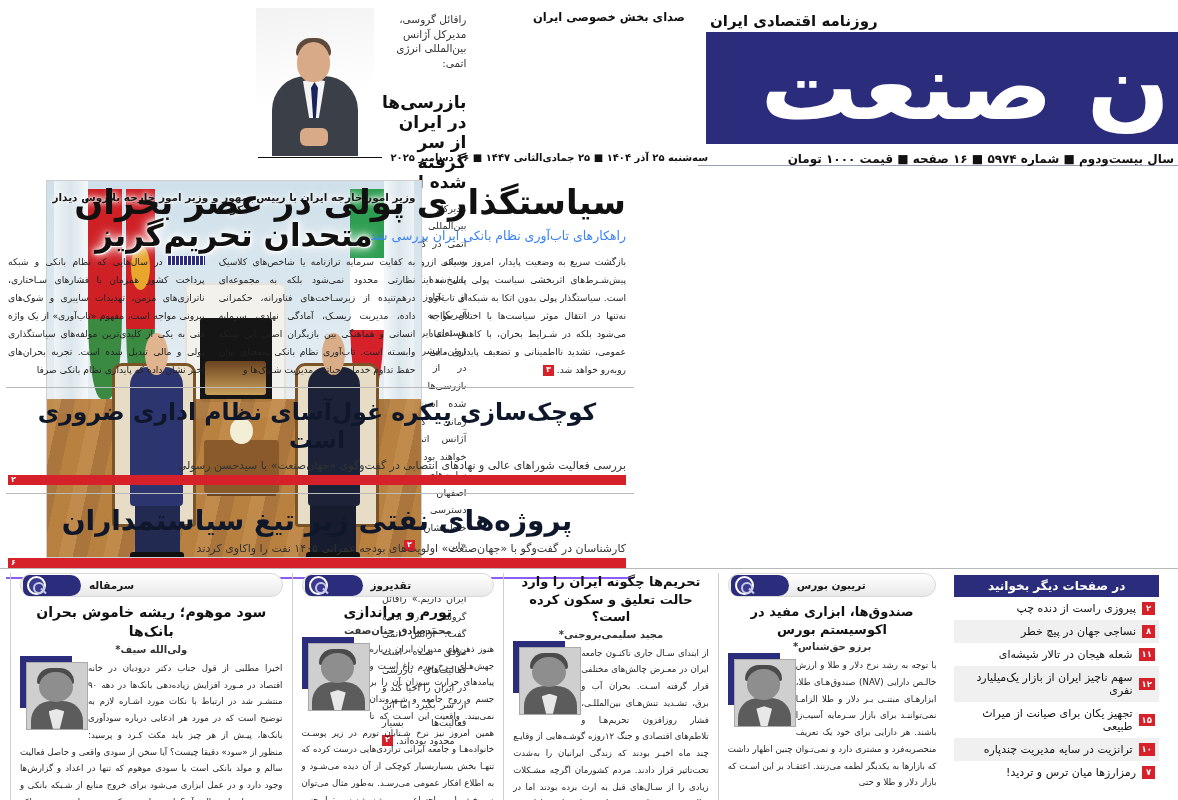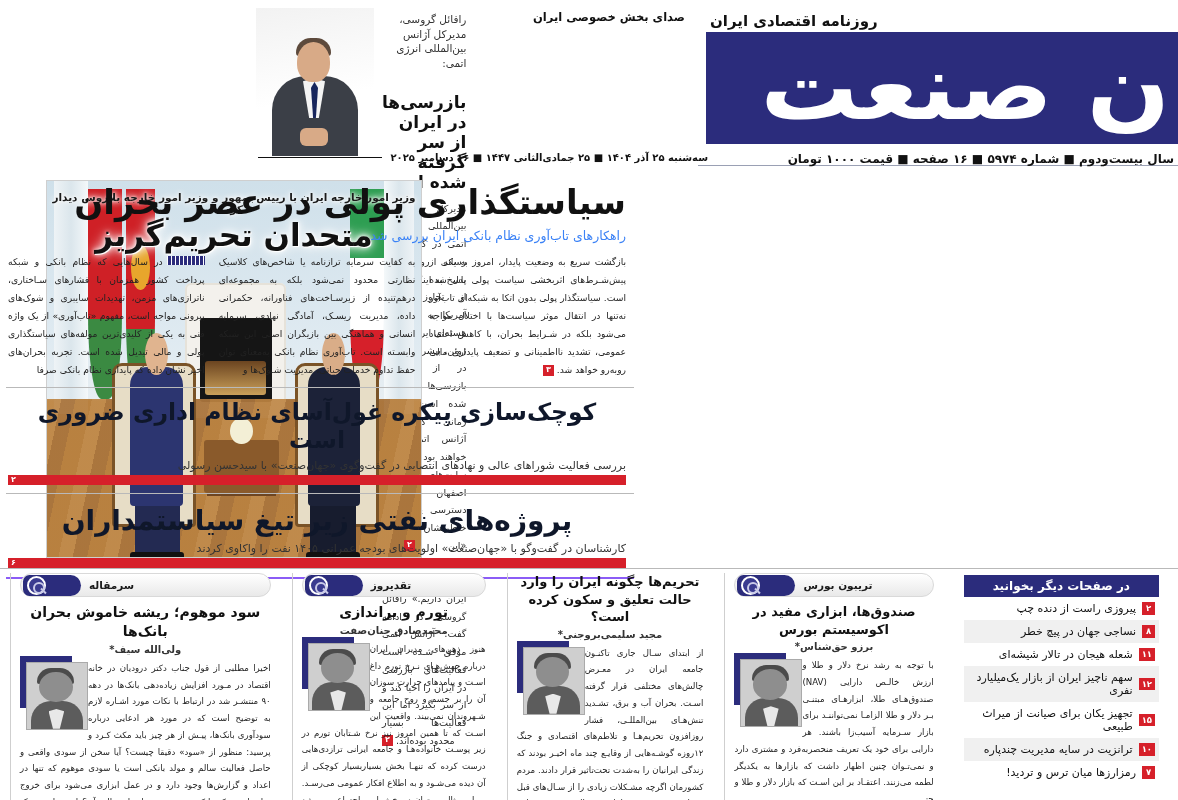--- a/index.html
+++ b/index.html
@@ -141,21 +141,21 @@
   }
   .sub-story { padding: 2px 8px 8px 2px; border-bottom:1px solid #b9b9b9; margin-bottom:8px; }
   .sub-story:last-child { border-bottom:2px solid #8b5cf6; }
   .ss-title { text-align:center; font-size: 23.5px; font-weight:700; color:#0f172a; letter-spacing:-0.6px; }
   .ss-sub { text-align:right; font-size: 11px; color:#333; margin-top:5px; }
   .ss-pg { display:block; text-align:left; margin-top:3px; }
   .ss-title.big { font-size: 28px; }
 
   
   .bottom-band { position:absolute; top: 568px; left: 0; width: 1178px; height: 232px; border-top:1px solid #b9b9b9; }
-  .bb-inner { display:flex; flex-direction: row-reverse; height:100%; padding: 4px 10px 0 10px; gap:12px; }
+  .bb-inner { display:flex; flex-direction: row-reverse; height:100%; padding: 4px 10px 0 10px; gap:0; }
   .bb-col { position:relative; padding: 0 9px; border-left:1px solid #cfcfcf; }
   .bb-col:last-child { border-left:none; }
   .c1 { width: 282px; } .c2 { width: 212px; } .c3 { width: 215px; } .c4 { width: 228px; } .c5 { width: 223px; border-left:none; }
 
   .sec-badge {
     position:relative; height: 24px; margin-bottom: 6px;
     background: linear-gradient(#ffffff,#e9e9e9); border-radius: 12px;
     border:1px solid #d9d9d9; display:flex; align-items:center; justify-content:flex-start; direction:rtl;
   }
   .sec-badge .icon-pill {

